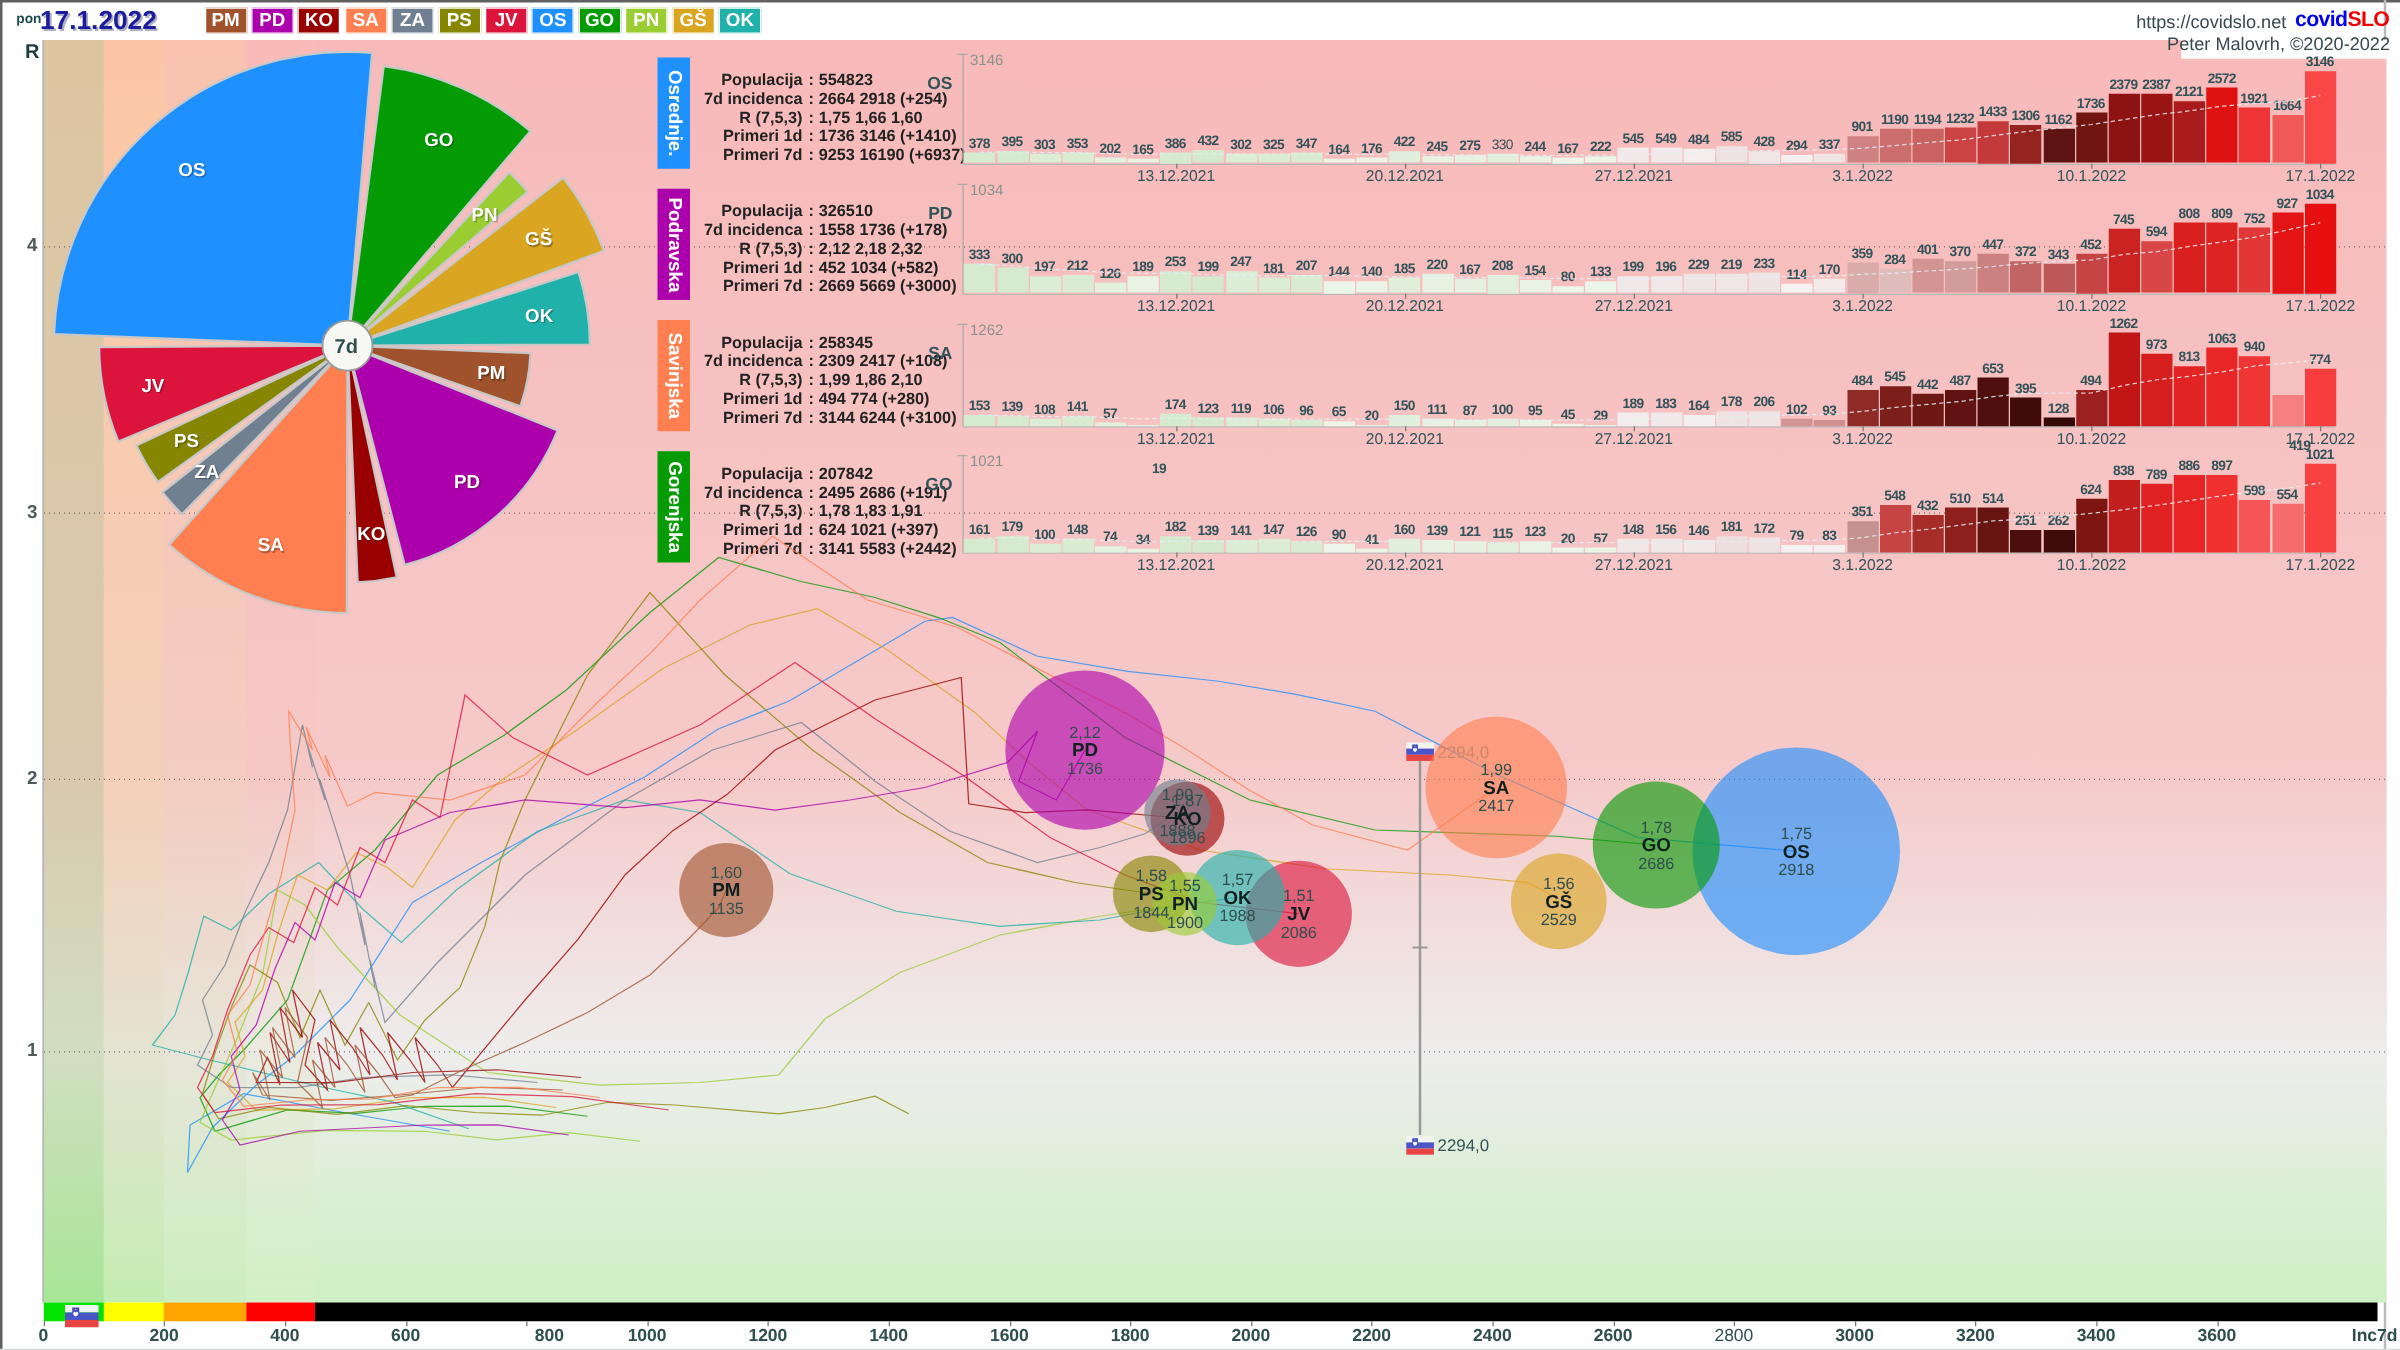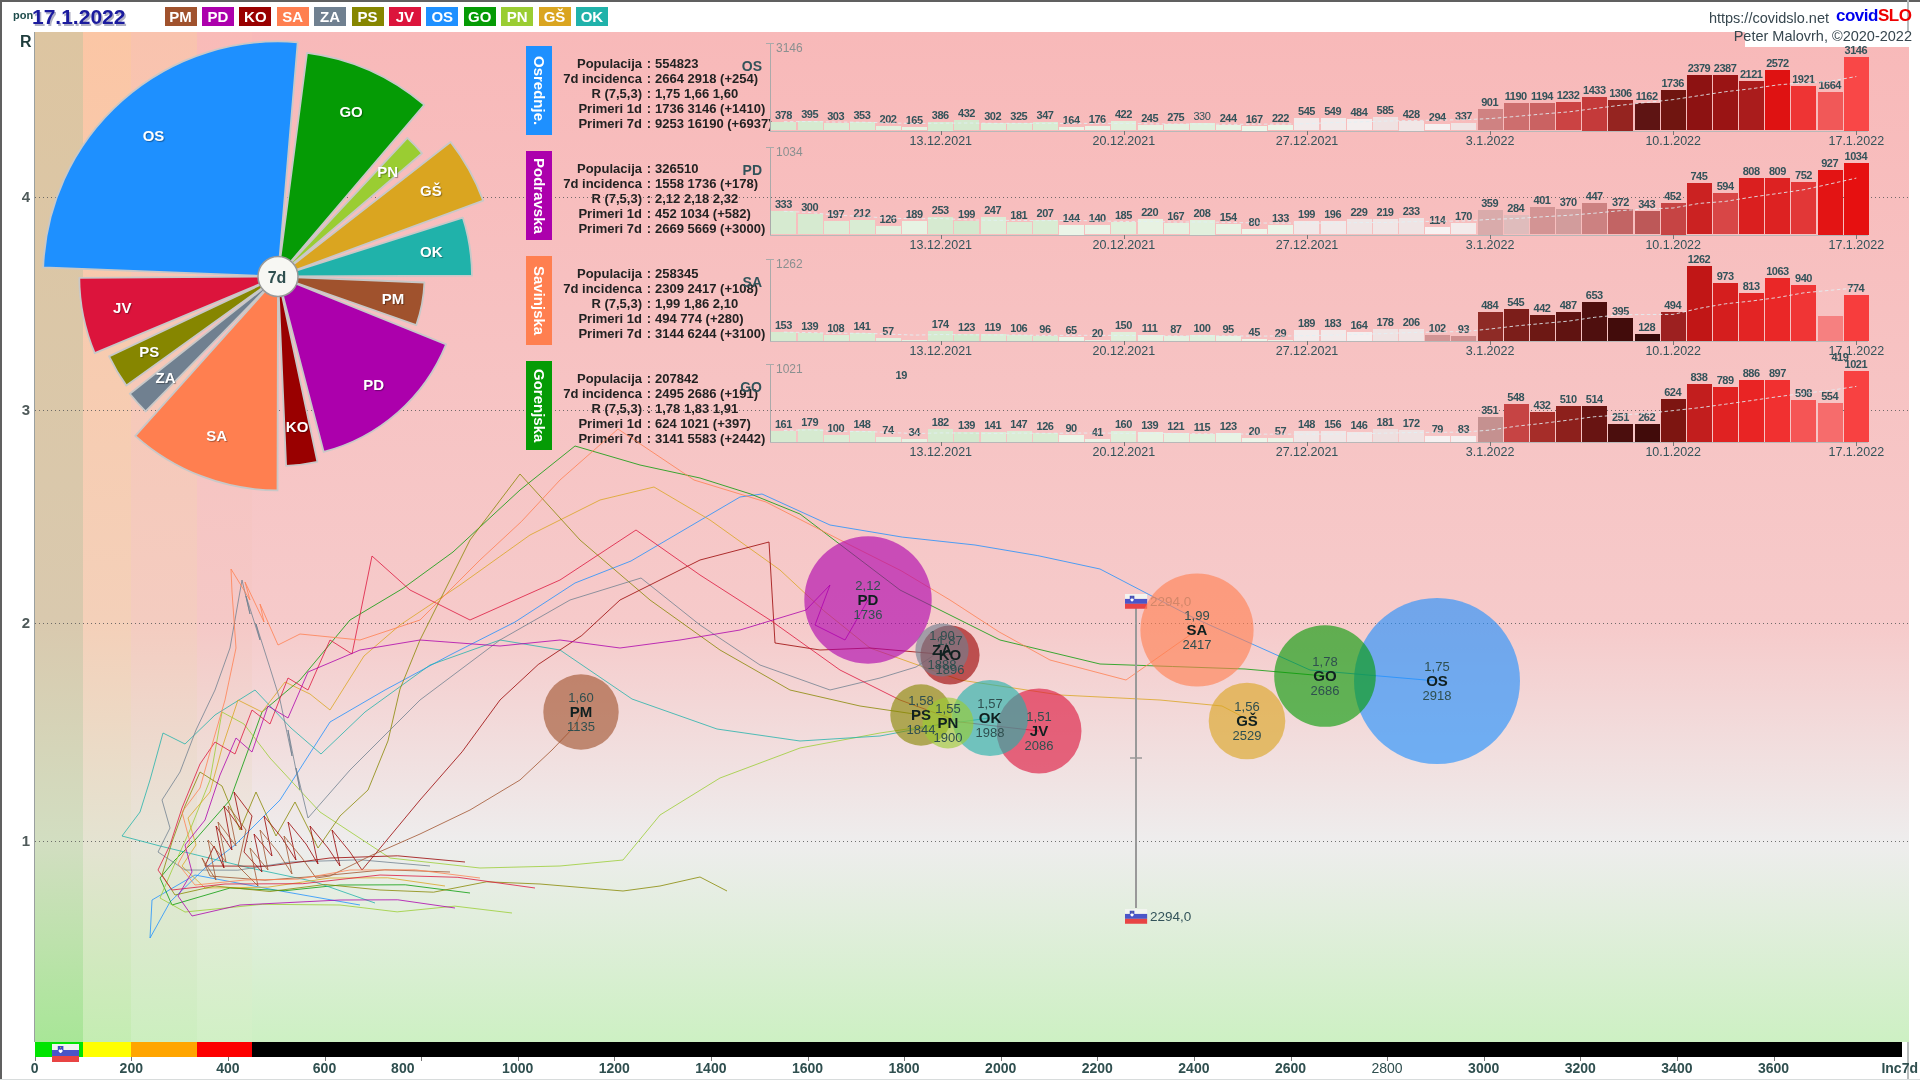--- a/index.html
+++ b/index.html
@@ -322,21 +322,21 @@
 <div class="abs" style="left:764.8px;top:319.1px;width:37.2px;height:12px;font-weight:bold;font-size:11px;color:#33535a;text-align:center;letter-spacing:-0.5px;">153</div>
 <div class="abs" style="left:797.5px;top:333.0px;width:25.0px;height:8.3px;background:#d6ead0;"></div>
 <div class="abs" style="left:791.0px;top:320.0px;width:37.2px;height:12px;font-weight:bold;font-size:11px;color:#33535a;text-align:center;letter-spacing:-0.5px;">139</div>
 <div class="abs" style="left:823.6px;top:334.8px;width:25.0px;height:6.5px;background:#dcedd7;"></div>
 <div class="abs" style="left:817.1px;top:321.8px;width:37.2px;height:12px;font-weight:bold;font-size:11px;color:#33535a;text-align:center;letter-spacing:-0.5px;">108</div>
 <div class="abs" style="left:849.8px;top:332.9px;width:25.0px;height:8.4px;background:#d9ecd3;"></div>
 <div class="abs" style="left:843.3px;top:319.9px;width:37.2px;height:12px;font-weight:bold;font-size:11px;color:#33535a;text-align:center;letter-spacing:-0.5px;">141</div>
 <div class="abs" style="left:875.9px;top:337.9px;width:25.0px;height:3.4px;background:#e3f1df;"></div>
 <div class="abs" style="left:869.4px;top:324.9px;width:37.2px;height:12px;font-weight:bold;font-size:11px;color:#33535a;text-align:center;letter-spacing:-0.5px;">57</div>
 <div class="abs" style="left:902.1px;top:340.2px;width:25.0px;height:1.1px;background:#e7f3e3;"></div>
-<div class="abs" style="left:895.6px;top:327.2px;width:37.2px;height:12px;font-weight:bold;font-size:11px;color:#33535a;text-align:left;letter-spacing:-0.5px;margin-top:42px;">19</div>
+<div class="abs" style="left:895.6px;top:327.2px;width:37.2px;height:12px;font-weight:bold;font-size:11px;color:#33535a;text-align:right;letter-spacing:-0.5px;margin-top:42px;">19</div>
 <div class="abs" style="left:928.2px;top:330.9px;width:25.0px;height:10.4px;background:#d6ead0;"></div>
 <div class="abs" style="left:921.7px;top:317.9px;width:37.2px;height:12px;font-weight:bold;font-size:11px;color:#33535a;text-align:center;letter-spacing:-0.5px;">174</div>
 <div class="abs" style="left:954.4px;top:333.9px;width:25.0px;height:7.4px;background:#d4e9ce;"></div>
 <div class="abs" style="left:947.9px;top:320.9px;width:37.2px;height:12px;font-weight:bold;font-size:11px;color:#33535a;text-align:center;letter-spacing:-0.5px;">123</div>
 <div class="abs" style="left:980.6px;top:334.2px;width:25.0px;height:7.1px;background:#dcedd7;"></div>
 <div class="abs" style="left:974.1px;top:321.2px;width:37.2px;height:12px;font-weight:bold;font-size:11px;color:#33535a;text-align:center;letter-spacing:-0.5px;">119</div>
 <div class="abs" style="left:1006.7px;top:335.0px;width:25.0px;height:6.3px;background:#dbecd5;"></div>
 <div class="abs" style="left:1000.2px;top:322.0px;width:37.2px;height:12px;font-weight:bold;font-size:11px;color:#33535a;text-align:center;letter-spacing:-0.5px;">106</div>
 <div class="abs" style="left:1032.9px;top:335.6px;width:25.0px;height:5.7px;background:#d9ecd3;"></div>
 <div class="abs" style="left:1026.4px;top:322.6px;width:37.2px;height:12px;font-weight:bold;font-size:11px;color:#33535a;text-align:center;letter-spacing:-0.5px;">96</div>
@@ -522,21 +522,21 @@
 <div class="abs" style="left:251.8px;top:1041.5px;width:1650.2px;height:15px;background:#000;"></div>
 <div class="abs" style="left:34.7px;top:1056.5px;width:1px;height:4px;background:#777;"></div>
 <div class="abs" style="left:4.7px;top:1060px;width:60px;height:16px;font-weight:bold;font-size:14px;color:#2F4F4F;text-align:center;">0</div>
 <div class="abs" style="left:131.3px;top:1056.5px;width:1px;height:4px;background:#777;"></div>
 <div class="abs" style="left:101.3px;top:1060px;width:60px;height:16px;font-weight:bold;font-size:14px;color:#2F4F4F;text-align:center;">200</div>
 <div class="abs" style="left:227.9px;top:1056.5px;width:1px;height:4px;background:#777;"></div>
 <div class="abs" style="left:197.9px;top:1060px;width:60px;height:16px;font-weight:bold;font-size:14px;color:#2F4F4F;text-align:center;">400</div>
 <div class="abs" style="left:324.5px;top:1056.5px;width:1px;height:4px;background:#777;"></div>
 <div class="abs" style="left:294.5px;top:1060px;width:60px;height:16px;font-weight:bold;font-size:14px;color:#2F4F4F;text-align:center;">600</div>
 <div class="abs" style="left:421.1px;top:1056.5px;width:1px;height:4px;background:#777;"></div>
-<div class="abs" style="left:391.1px;top:1060px;width:60px;height:16px;font-weight:bold;font-size:14px;color:#2F4F4F;text-align:left;">800</div>
+<div class="abs" style="left:391.1px;top:1060px;width:60px;height:16px;font-weight:bold;font-size:14px;color:#2F4F4F;text-align:right;">800</div>
 <div class="abs" style="left:517.7px;top:1056.5px;width:1px;height:4px;background:#777;"></div>
 <div class="abs" style="left:487.7px;top:1060px;width:60px;height:16px;font-weight:bold;font-size:14px;color:#2F4F4F;text-align:center;">1000</div>
 <div class="abs" style="left:614.3px;top:1056.5px;width:1px;height:4px;background:#777;"></div>
 <div class="abs" style="left:584.3px;top:1060px;width:60px;height:16px;font-weight:bold;font-size:14px;color:#2F4F4F;text-align:center;">1200</div>
 <div class="abs" style="left:710.9px;top:1056.5px;width:1px;height:4px;background:#777;"></div>
 <div class="abs" style="left:680.9px;top:1060px;width:60px;height:16px;font-weight:bold;font-size:14px;color:#2F4F4F;text-align:center;">1400</div>
 <div class="abs" style="left:807.5px;top:1056.5px;width:1px;height:4px;background:#777;"></div>
 <div class="abs" style="left:777.5px;top:1060px;width:60px;height:16px;font-weight:bold;font-size:14px;color:#2F4F4F;text-align:center;">1600</div>
 <div class="abs" style="left:904.1px;top:1056.5px;width:1px;height:4px;background:#777;"></div>
 <div class="abs" style="left:874.1px;top:1060px;width:60px;height:16px;font-weight:bold;font-size:14px;color:#2F4F4F;text-align:center;">1800</div>

